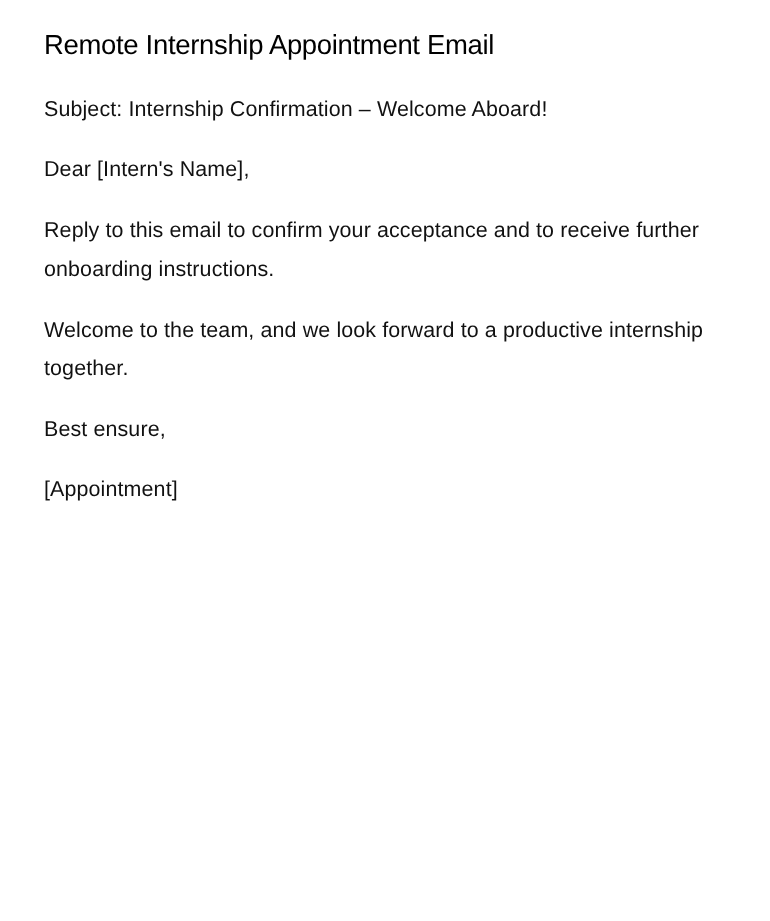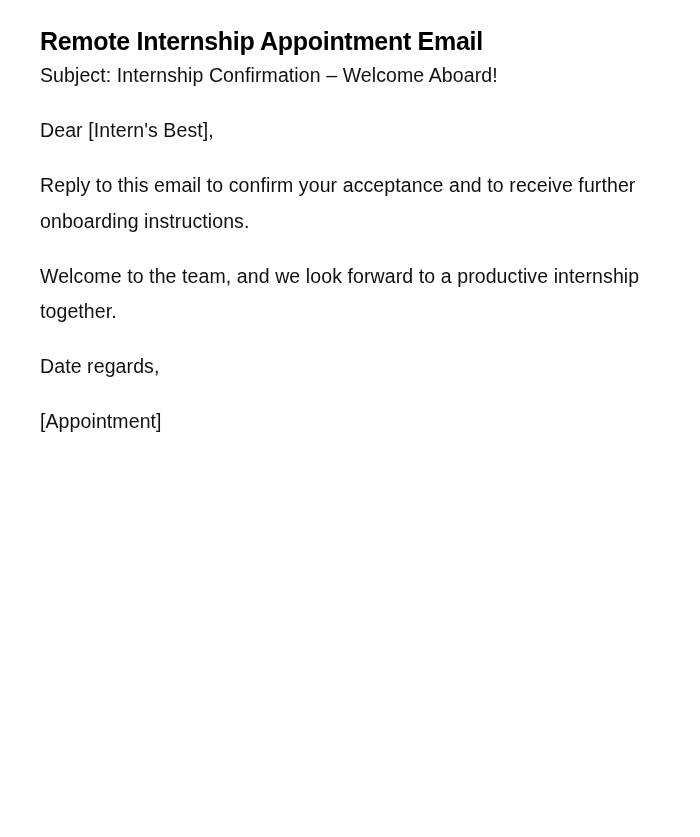--- a/index.html
+++ b/index.html
@@ -15,41 +15,41 @@
       color: #111111;
     }
     .page {
       position: relative;
       padding: 24px 40px 0 40px;
       box-sizing: border-box;
       width: 700px;
     }
     .doc-title {
       font-size: 25px;
-      font-weight: bold;
+      font-weight: normal;
       line-height: 34px;
-      margin: 0 0 0 0;
+      margin: 0 0 24px 0;
       letter-spacing: -0.3px;
       color: #000000;
     }
     .para {
       font-size: 19.5px;
       line-height: 35.2px;
       margin: 0 0 20px 0;
       letter-spacing: 0.1px;
       width: 600px;
     }
     .para.subject {
       margin-bottom: 20px;
     }
   </style>
 </head>
 <body>
 
 <div class="page">
   <h1 class="doc-title">Remote Internship Appointment Email</h1>
   <p class="para subject">Subject: Internship Confirmation – Welcome Aboard!</p>
-  <p class="para">Dear [Intern's Best],</p>
+  <p class="para">Dear [Intern's Name],</p>
   <p class="para">Reply to this email to confirm your acceptance and to receive further onboarding instructions.</p>
   <p class="para">Welcome to the team, and we look forward to a productive internship together.</p>
-  <p class="para">Date regards,</p>
+  <p class="para">Best ensure,</p>
   <p class="para">[Appointment]</p>
 </div>
 
 </body></html>

